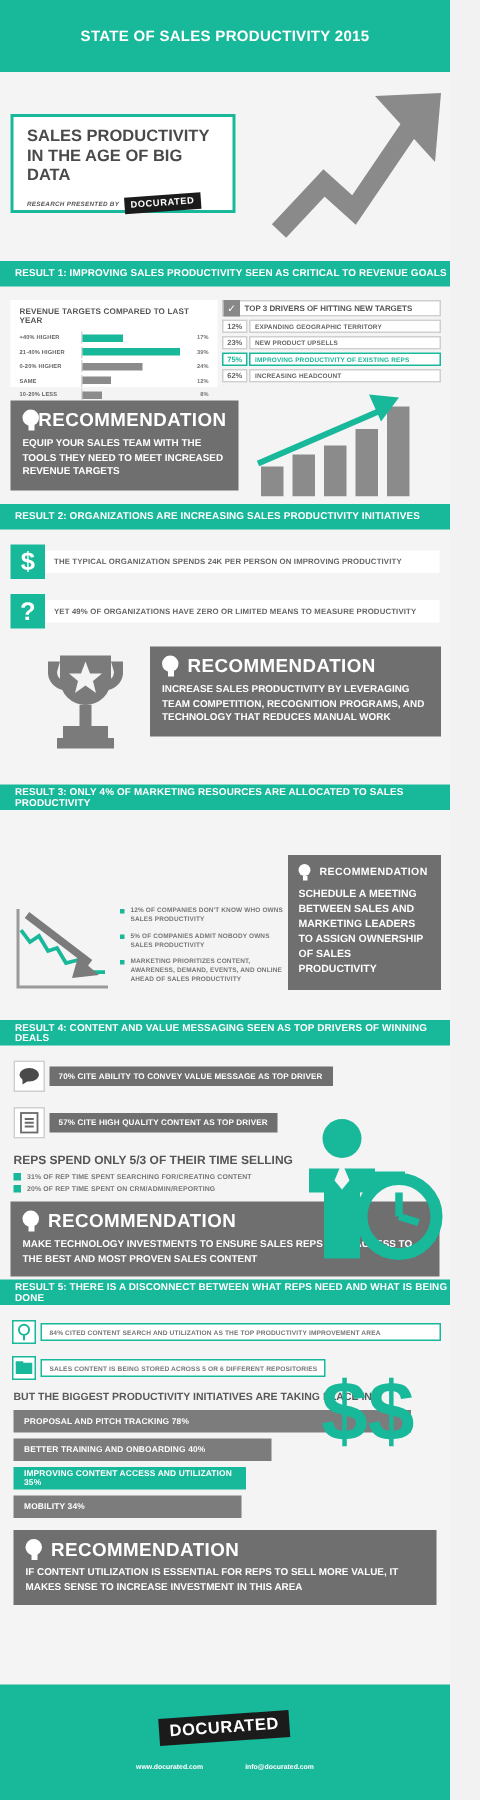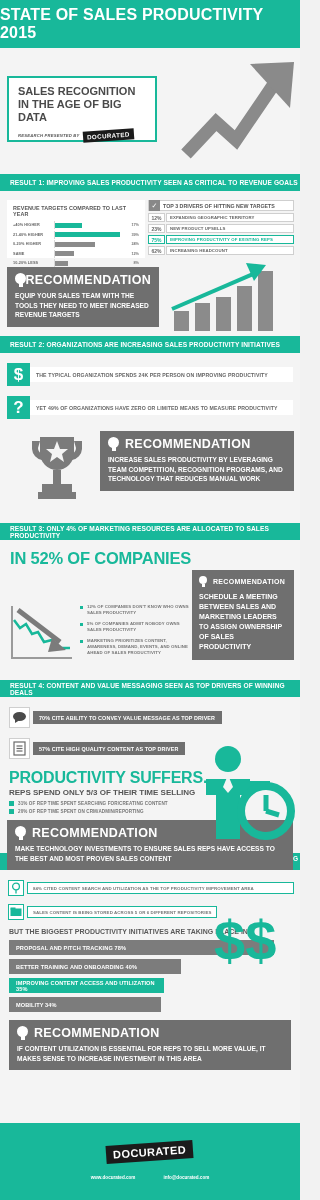--- a/index.html
+++ b/index.html
@@ -10,21 +10,21 @@
     overflow: hidden;
   }
   .page { width: 300px; height: 1200px; position: relative; background: #f4f4f4; }
 
   
   .masthead {
     background: #18b89a; height: 48px;
     display: flex; align-items: center; justify-content: center;
   }
   .masthead-title {
-    color: #fff; font-size: 16px; font-weight: bold; letter-spacing: .2px;
+    color: #fff; font-size: 10px; font-weight: bold; letter-spacing: .2px; text-align: center;
   }
 
   
   .hero { position: relative; height: 126px; background: #f4f4f4; }
   .hero-card {
     position: absolute; left: 7px; top: 28px; width: 150px; height: 66px;
     background: #fff; border: 2px solid #18b89a; padding: 7px 8px 5px 9px;
   }
   .hero-card h2 {
     font-size: 11px; line-height: 13px; color: #4a4a4a; font-weight: bold;
@@ -199,21 +199,21 @@
 <body>
 
 <div class="page">
 
   <div class="masthead">
     <div class="masthead-title">STATE OF SALES PRODUCTIVITY 2015</div>
   </div>
 
   <div class="hero">
     <div class="hero-card">
-      <h2>SALES RECOGNITION IN THE AGE OF BIG DATA</h2>
+      <h2>SALES PRODUCTIVITY IN THE AGE OF BIG DATA</h2>
       <div class="hero-credit">
         <span class="lbl">RESEARCH PRESENTED BY</span>
         <span class="stamp">DOCURATED</span>
       </div>
     </div>
     <div class="hero-arrow">
       <svg width="120" height="110" viewBox="0 0 120 110">
         <polyline points="8,100 38,68 58,86 96,30" fill="none" stroke="#8a8a8a" stroke-width="13" stroke-linejoin="miter"></polyline>
         <polygon points="72,10 116,8 112,54" fill="#8a8a8a"></polygon>
       </svg>
@@ -347,21 +347,20 @@
         <div class="ttl">RECOMMENDATION</div>
       </div>
       <div class="rec-body">INCREASE SALES PRODUCTIVITY BY LEVERAGING TEAM COMPETITION, RECOGNITION PROGRAMS, AND TECHNOLOGY THAT REDUCES MANUAL WORK</div>
     </div>
   </div>
 
   <div class="band">
     <span>RESULT 3:  ONLY 4% OF MARKETING RESOURCES ARE ALLOCATED TO SALES PRODUCTIVITY</span>
   </div>
   <div class="r3">
-    <div class="r3-big">IN 52% OF COMPANIES</div>
 
     <div class="r3-line">
       <svg width="68" height="62" viewBox="0 0 68 62">
         <polyline points="4,4 4,56 64,56" fill="none" stroke="#9a9a9a" stroke-width="2"></polyline>
         <polyline points="6,18 12,26 18,22 24,32 30,30 36,40 44,38 50,46 62,46" fill="none" stroke="#18b89a" stroke-width="2.5"></polyline>
         <line x1="10" y1="8" x2="52" y2="40" stroke="#7b7b7b" stroke-width="5"></line>
         <polygon points="44,36 58,48 40,50" fill="#7b7b7b"></polygon>
       </svg>
     </div>
 
@@ -410,21 +409,20 @@
         <svg width="13" height="15" viewBox="0 0 13 15">
           <rect x="1" y="1" width="11" height="13" fill="none" stroke="#6a6a6a" stroke-width="1.2"></rect>
           <line x1="3.5" y1="5" x2="9.5" y2="5" stroke="#6a6a6a" stroke-width="1.2"></line>
           <line x1="3.5" y1="7.5" x2="9.5" y2="7.5" stroke="#6a6a6a" stroke-width="1.2"></line>
           <line x1="3.5" y1="10" x2="9.5" y2="10" stroke="#6a6a6a" stroke-width="1.2"></line>
         </svg>
       </div>
       <div class="r4-bar">57% CITE HIGH QUALITY CONTENT AS TOP DRIVER</div>
     </div>
 
-    <div class="r4-title">PRODUCTIVITY SUFFERS...</div>
     <div class="r4-sub">REPS SPEND ONLY 5/3 OF THEIR TIME SELLING</div>
     <div class="r4-leg">
       <div class="sw"></div>
       <div class="tx">31% OF REP TIME SPENT SEARCHING FOR/CREATING CONTENT</div>
     </div>
     <div class="r4-leg">
       <div class="sw"></div>
       <div class="tx">20% OF REP TIME SPENT ON CRM/ADMIN/REPORTING</div>
     </div>
 

